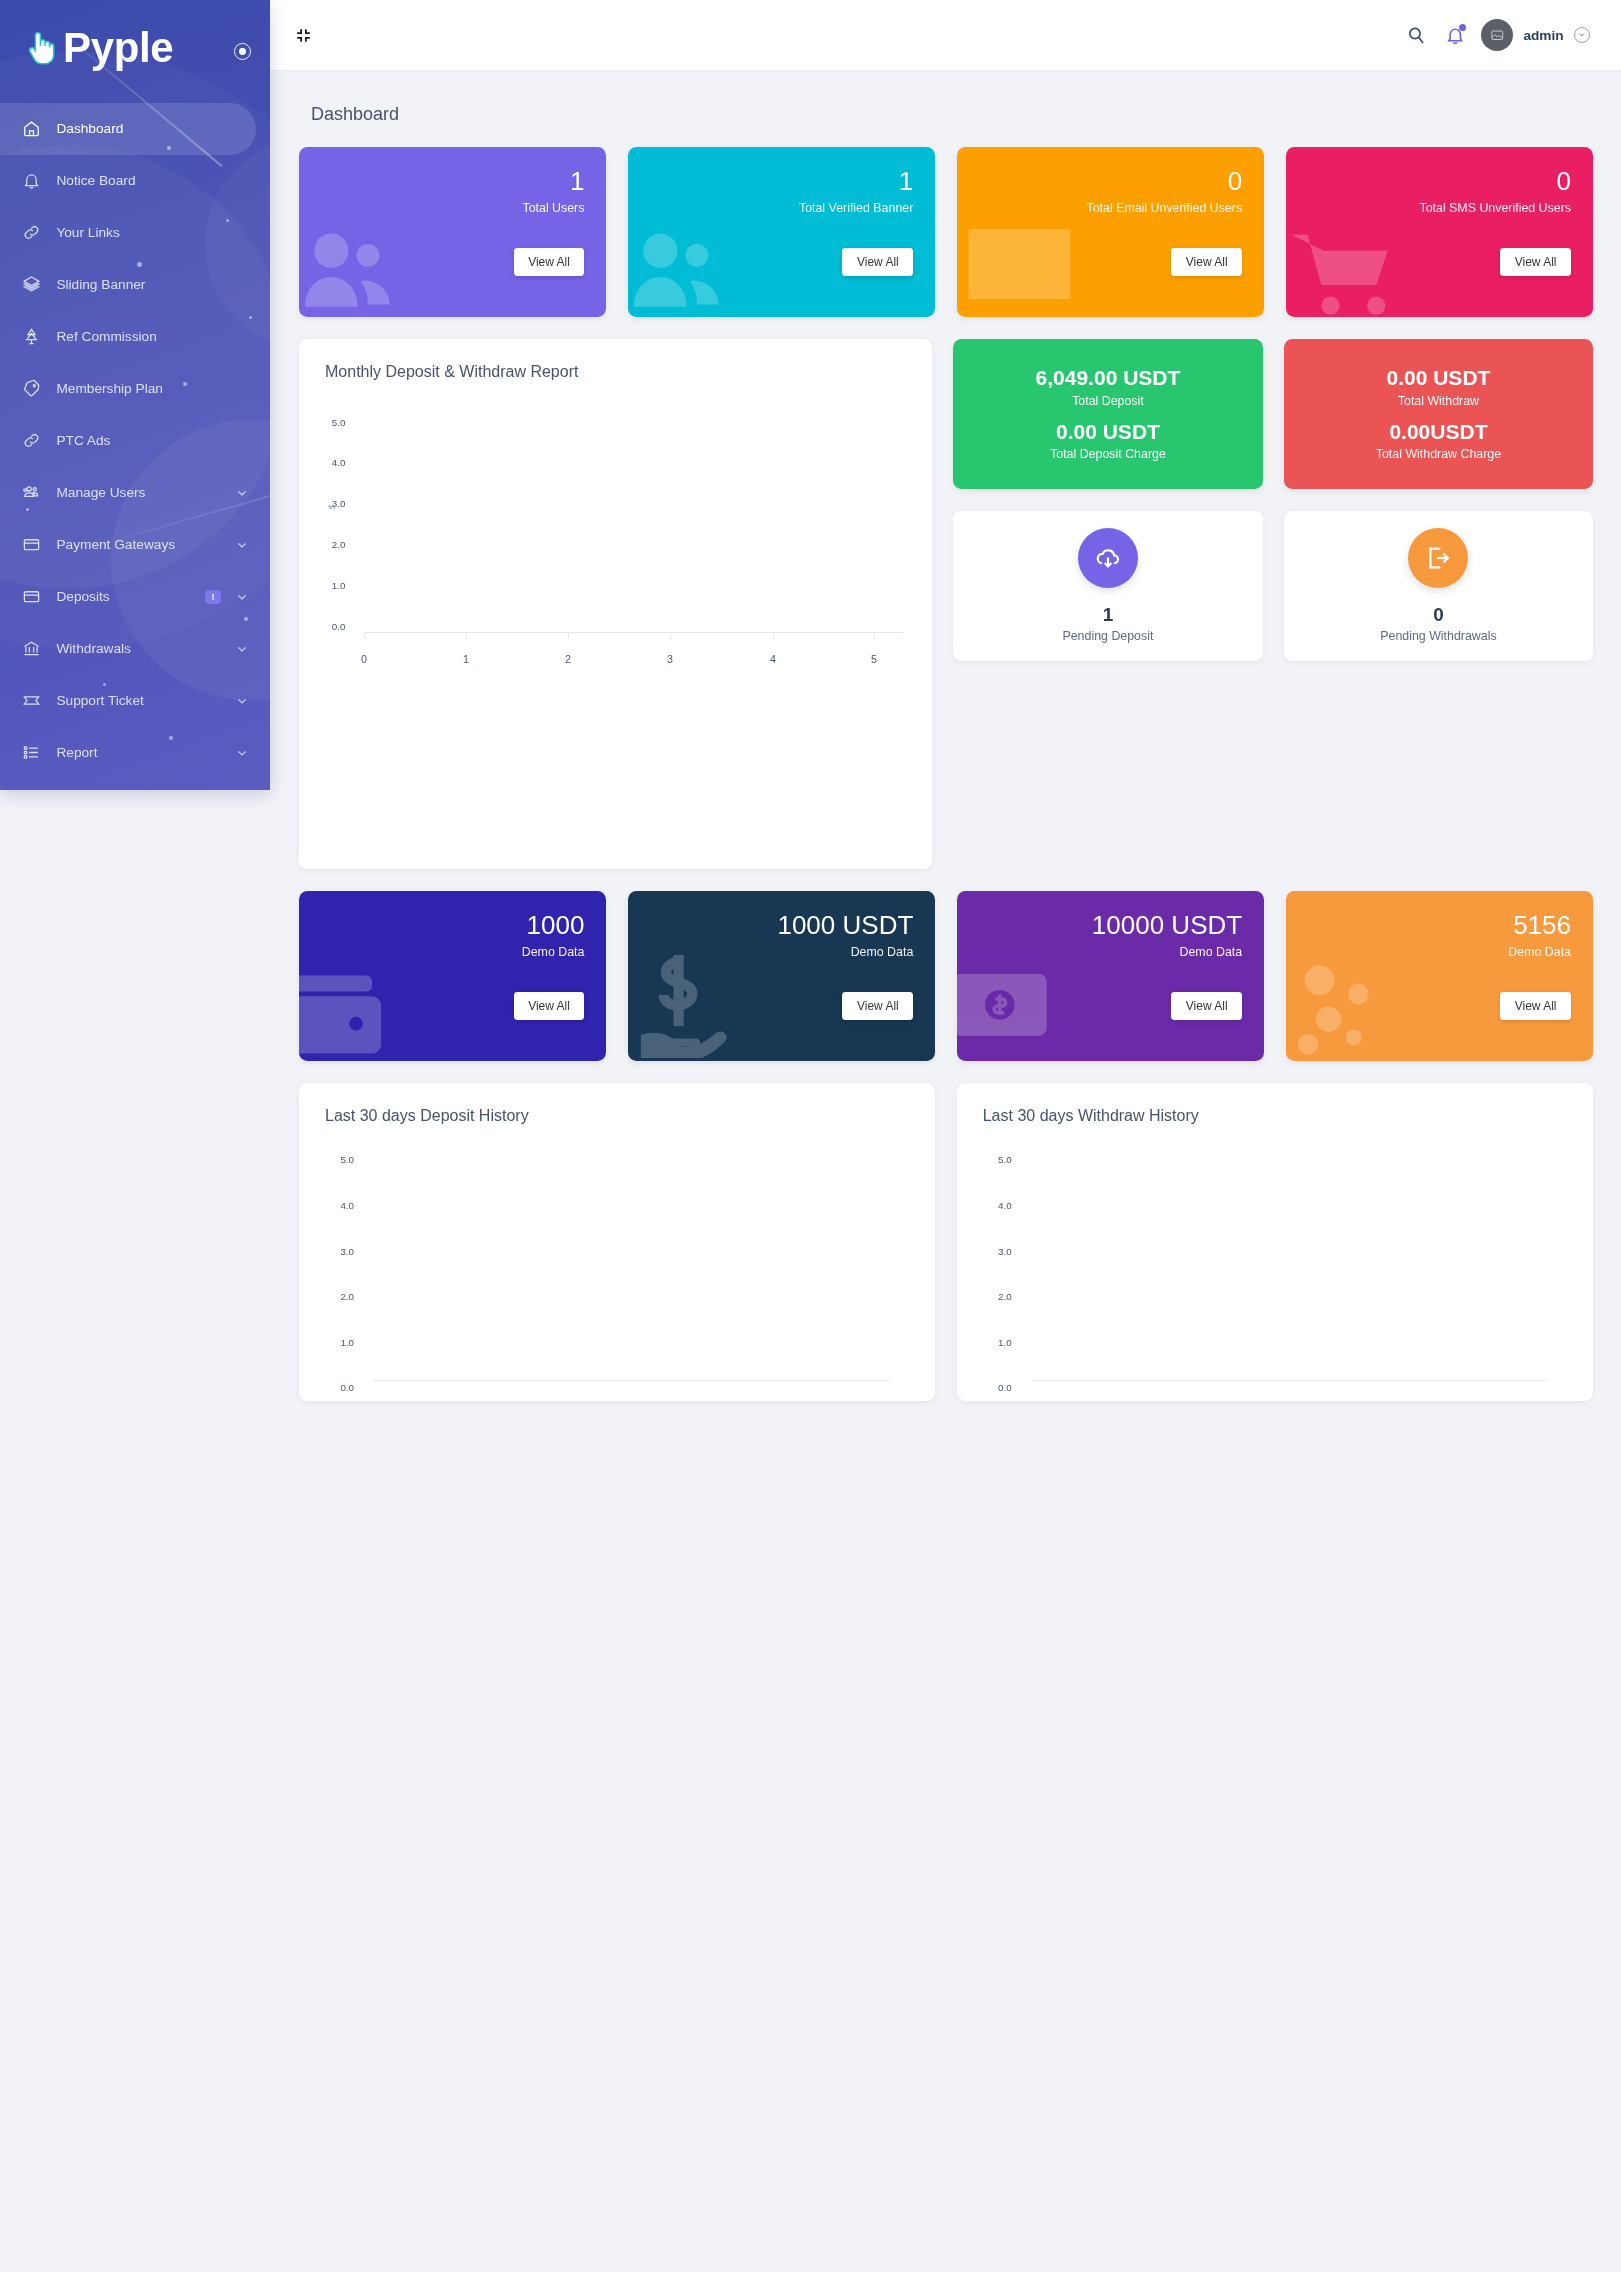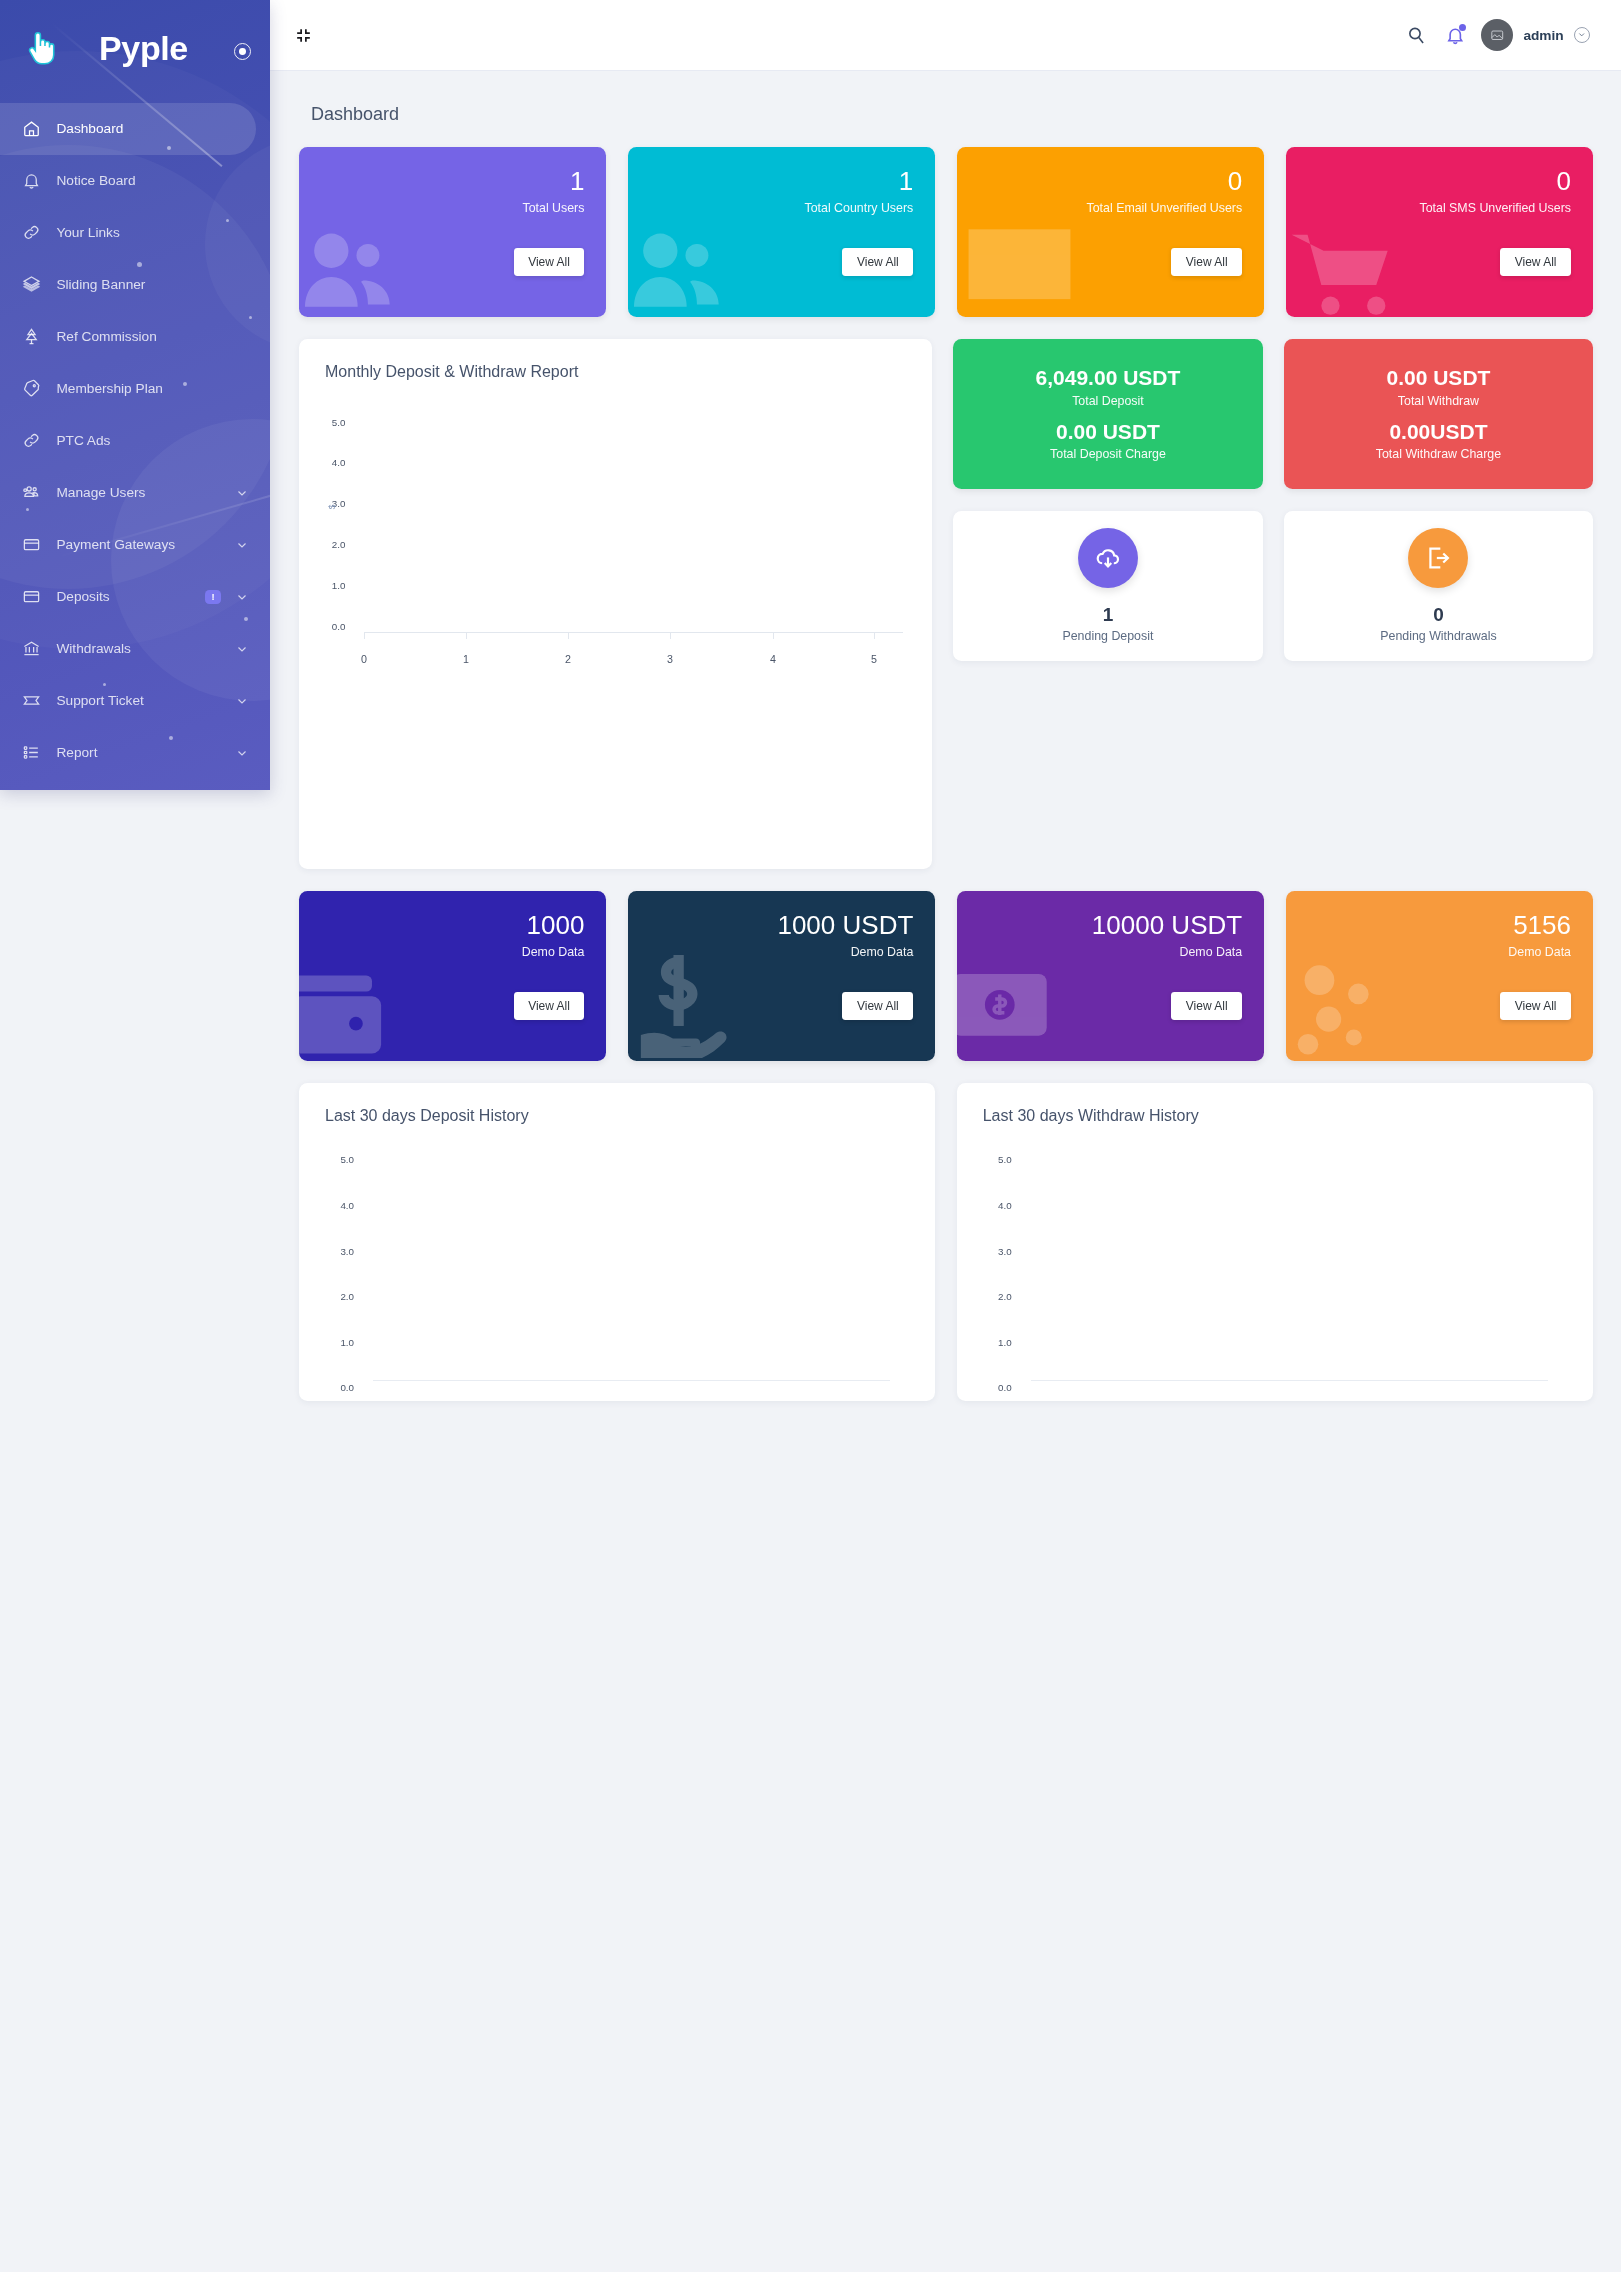--- a/index.html
+++ b/index.html
@@ -30,21 +30,21 @@
   }
   .streak2 { top: 521px; left: 51px; width: 256px; transform: rotate(-16deg); opacity:.45;}
   .dot { position: absolute; border-radius: 50%; background: rgba(255,255,255,.5); }
 
   .brand {
     height: 96px; display: flex; align-items: center; padding: 0 24px;
     position: relative; z-index: 3;
   }
   .brand-logo { display: flex; align-items: center; gap: 5.1px; }
   .hand-icon { width: 34px; height: 38px; }
-  .brand-text { color: #fff; font-size: 34px; font-weight: 700; letter-spacing: -0.4px; margin-left: 36px; }
+  .brand-text { color: #fff; font-size: 42px; font-weight: 700; letter-spacing: -0.4px; }
   .brand-toggle {
     position: absolute; right: 19px; top: 43px;
     width: 17px; height: 17px; border: 1.7px solid rgba(255,255,255,.9);
     border-radius: 50%; display: flex; align-items: center; justify-content: center;
     cursor: pointer;
   }
   .brand-toggle i { width: 6.8px; height: 6.8px; border-radius: 50%; background: #fff; display:block; }
 
   .nav { position: relative; z-index: 3; padding-top: 6.8px; }
   .nav-item {
@@ -425,21 +425,21 @@
           <div class="stat-card" style="background:#00bcd4">
             <div class="stat-bg">
               <svg viewBox="0 0 100 90">
                   <circle cx="28" cy="26" r="15"></circle>
                   <circle cx="60" cy="30" r="10"></circle>
                   <path d="M5 75c0-16 11-26 23-26s23 10 23 26z"></path>
                   <path d="M56 52c13 0 23 9 23 21H60c0-8-2-15-6-20a20 20 0 0 1 2-1z"></path>
                 </svg>
             </div>
             <div class="stat-num">1</div>
-            <div class="stat-label">Total Country Users</div>
+            <div class="stat-label">Total Verified Banner</div>
             <button class="view-all">View All</button>
           </div>
         </div>
         <div class="col">
           <div class="stat-card" style="background:#fca001">
             <div class="stat-bg" style="left:5.1px;bottom:3.4px">
               <svg viewBox="0 0 100 90" fill="none" stroke="#fff" stroke-width="5">
                   <rect x="8" y="22" width="84" height="56"></rect>
                   <path d="M8 24 50 58 92 24"></path>
                 </svg>

